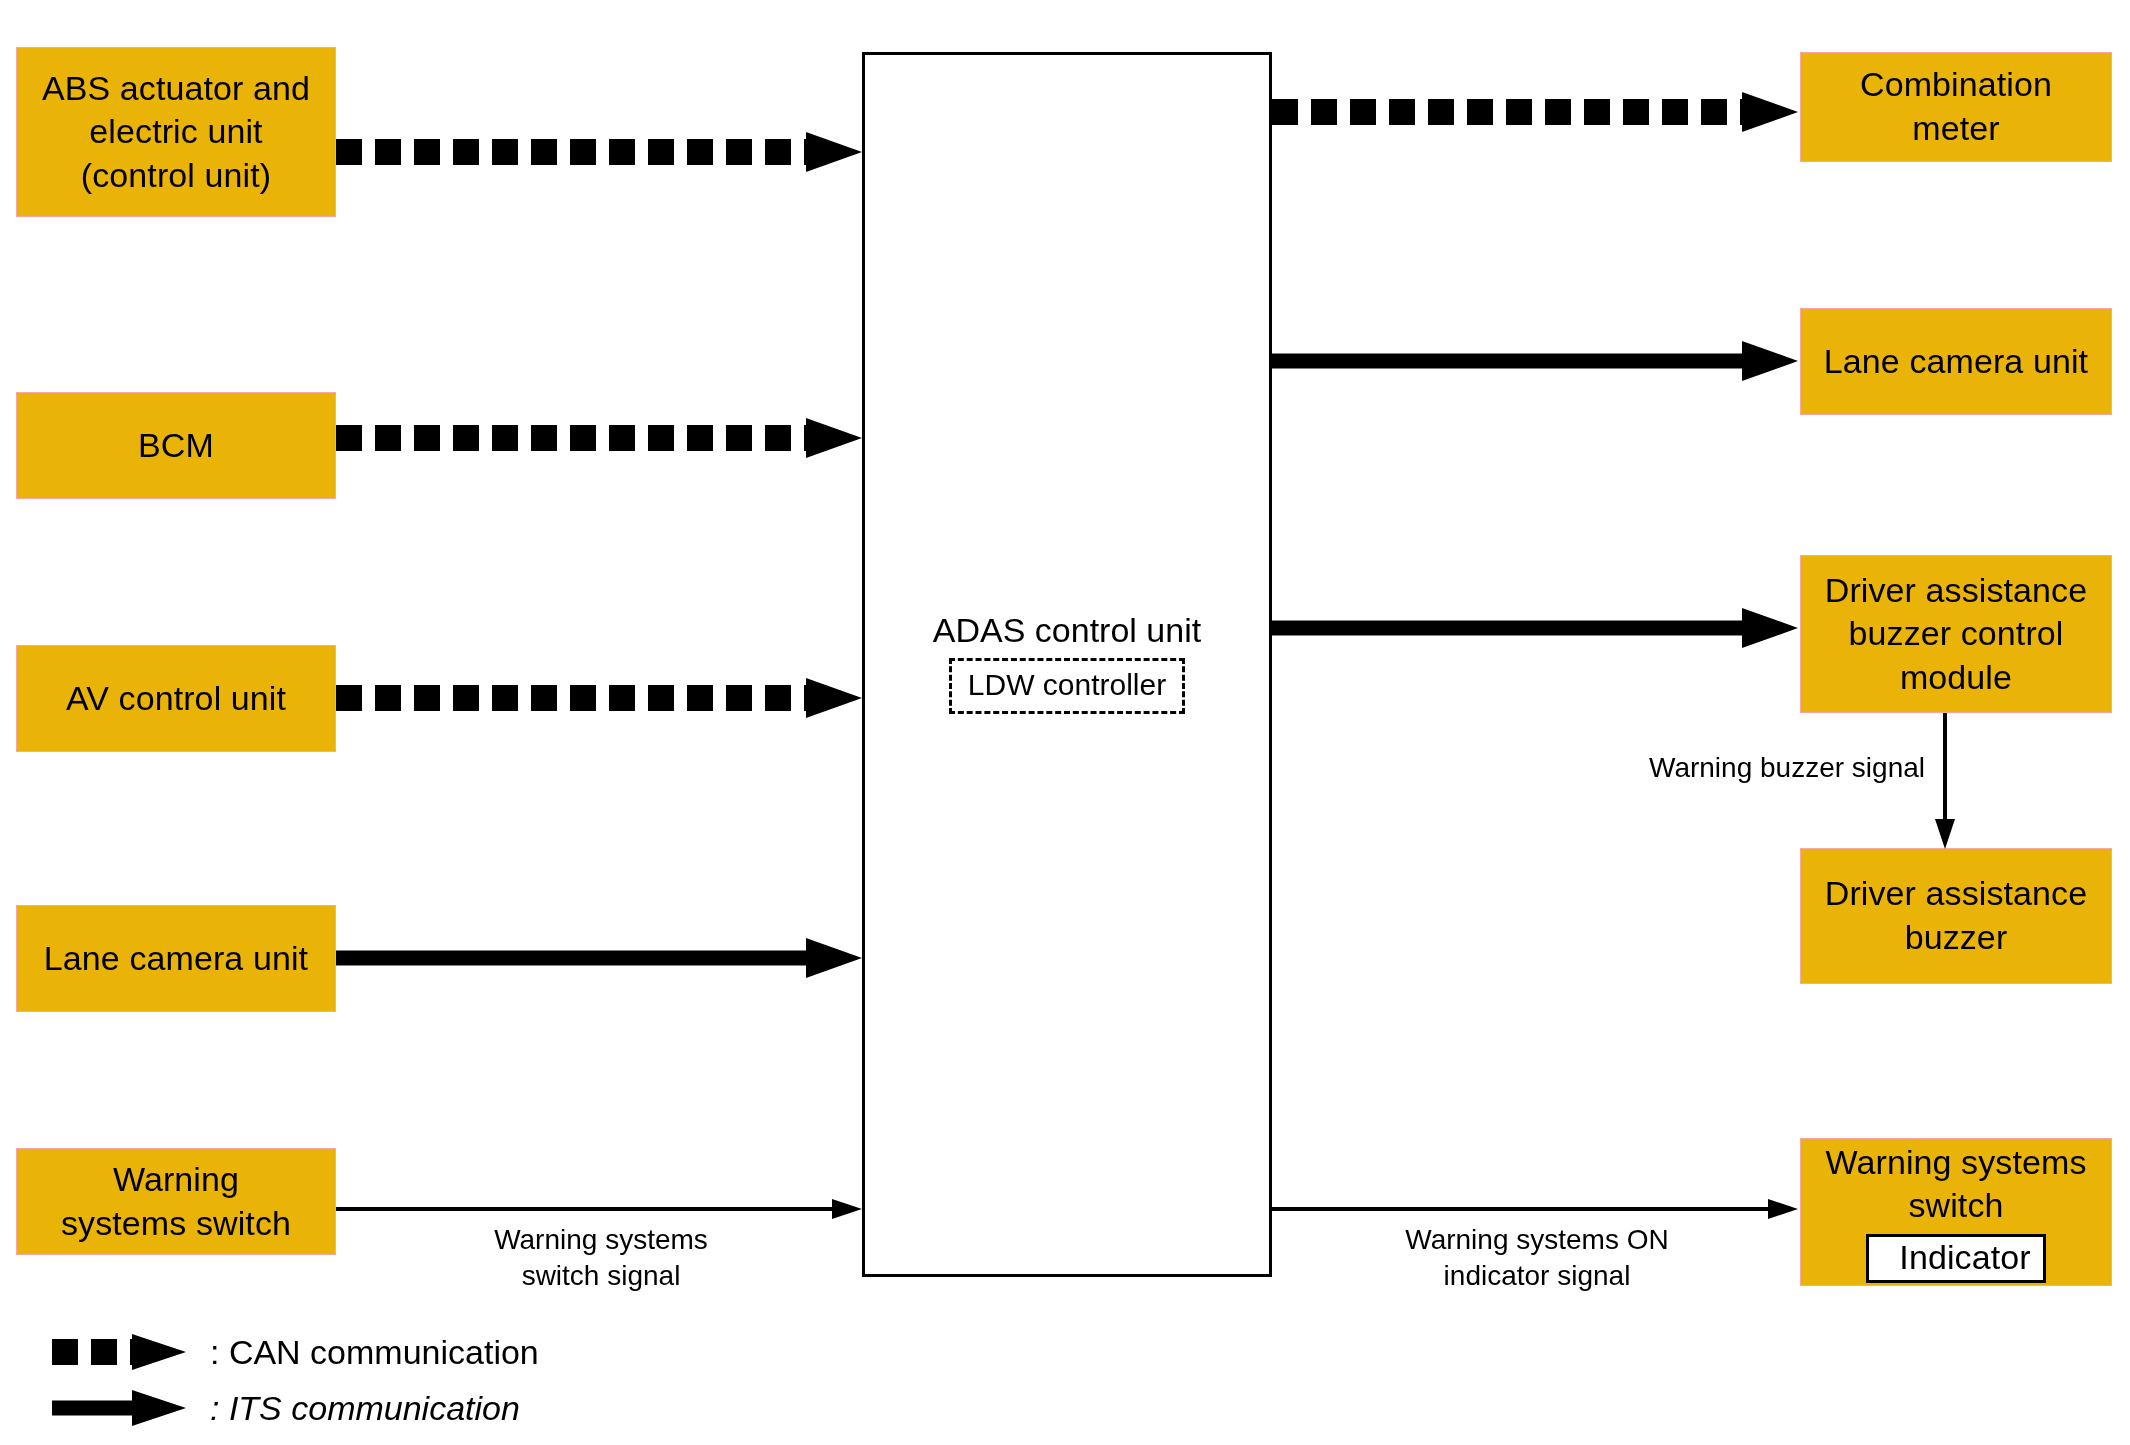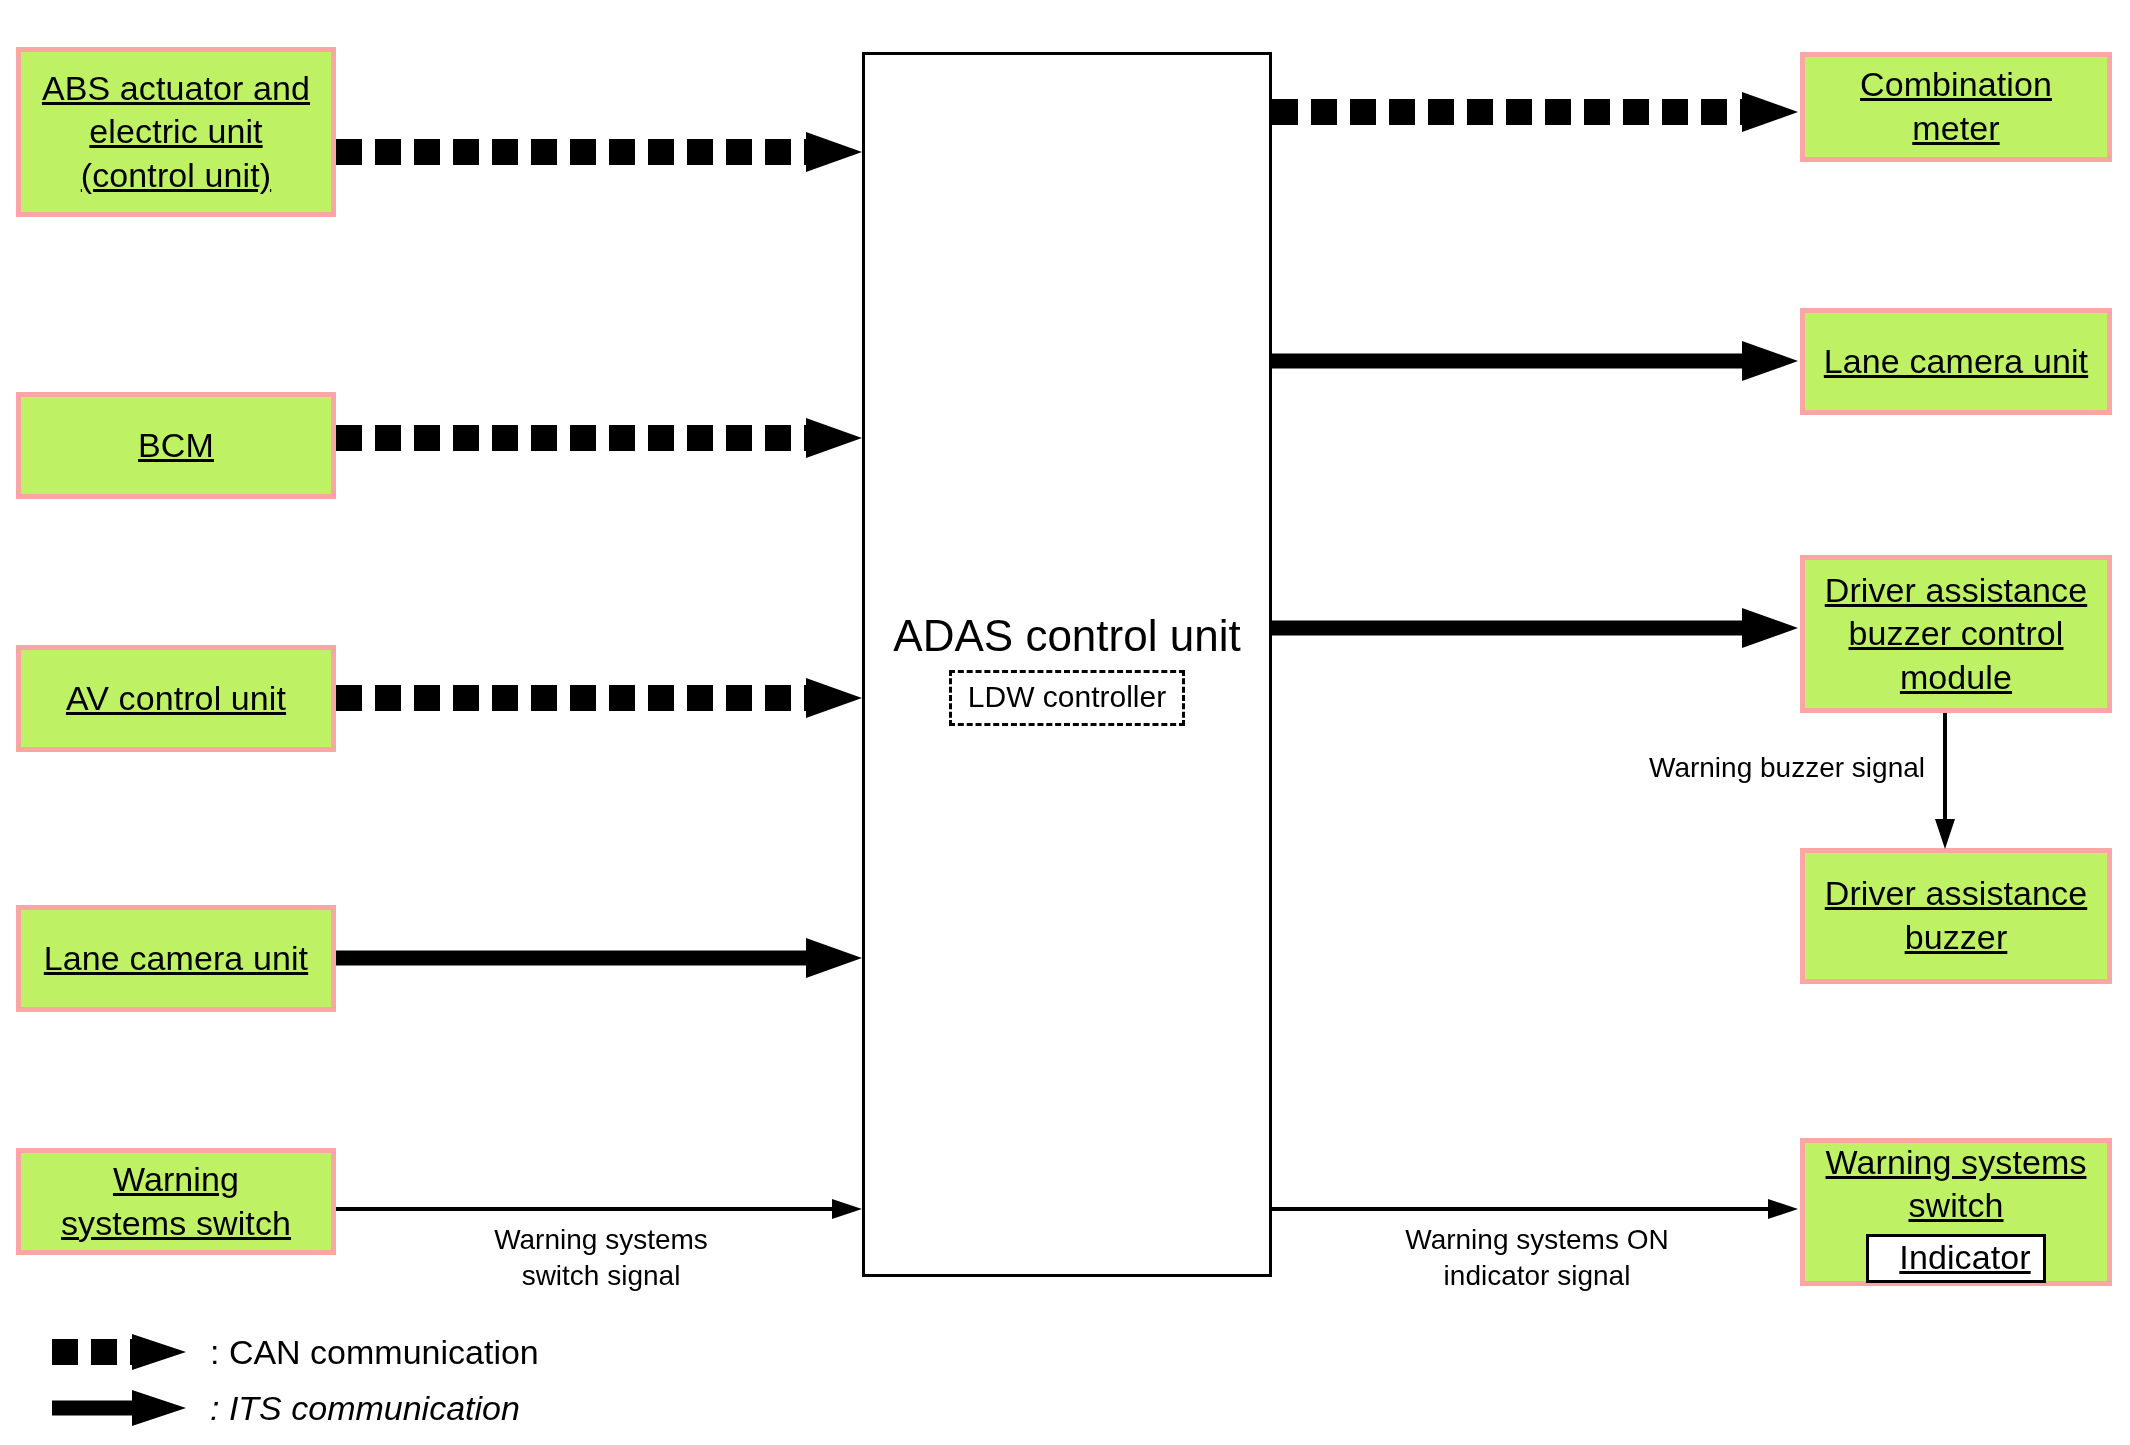--- a/index.html
+++ b/index.html
@@ -17,50 +17,49 @@
     width: 2130px;
     height: 1445px;
     background: #ffffff;
     overflow: hidden;
   }
 
   
   .box {
     position: absolute;
     box-sizing: border-box;
-    border: 5px solid #fca5a5;
-    background: #bef264;
+    border: 1px solid #fca5a5;
+    background: #eab308;
     display: flex;
     align-items: center;
     justify-content: center;
     text-align: center;
     font-size: 34px;
     line-height: 1.28;
     letter-spacing: 0.1px;
     white-space: pre-line;
     padding: 2px 6px;
-    text-decoration: underline;
   }
 
   .adas-box {
     position: absolute;
     box-sizing: border-box;
     border: 3px solid #000000;
     background: #ffffff;
   }
   .adas-inner {
     position: absolute;
     left: 0;
     right: 0;
     display: flex;
     flex-direction: column;
     align-items: center;
   }
   .adas-title {
-    font-size: 44px;
+    font-size: 34px;
     line-height: 1.2;
     text-align: center;
     white-space: pre-line;
   }
   .ldw-box {
     margin-top: 7px;
     border: 3px dashed #000000;
     background: #ffffff;
     font-size: 30px;
     line-height: 1.2;

